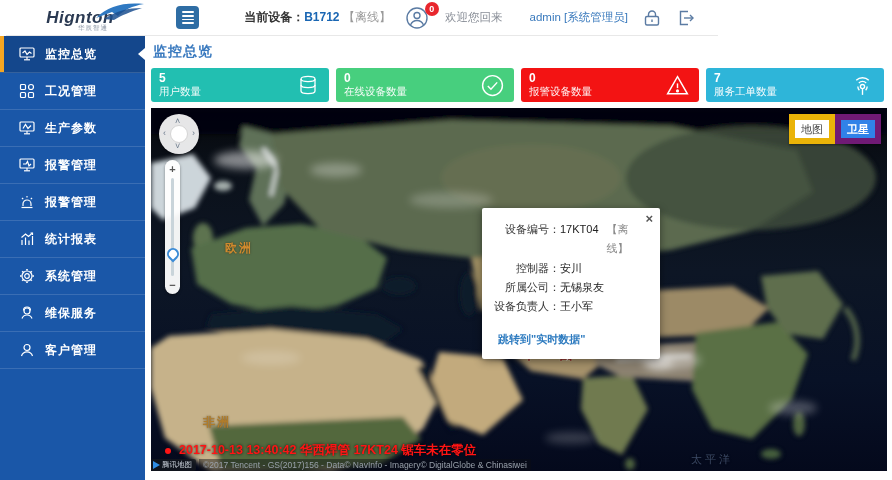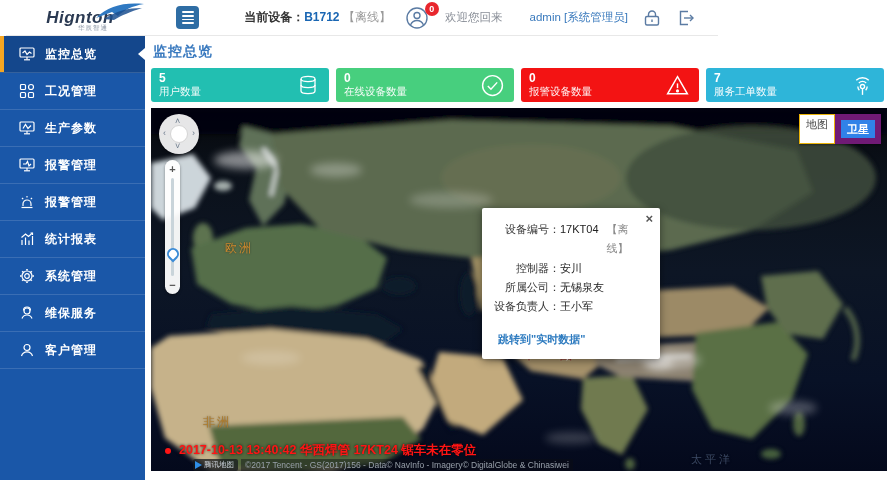--- a/index.html
+++ b/index.html
@@ -43,55 +43,55 @@
   .card .clbl { font-size:10.5px; opacity:0.95; line-height:1.3; }
   .card .cico { position:absolute; right:9px; top:5px; }
   .card.c1 { background:#22bfb1; }
   .card.c2 { background:#47cf7e; }
   .card.c3 { background:#f31313; }
   .card.c4 { background:#2eb5d9; }
 
   
   .map-wrap { position:relative; width:736px; height:363px; margin-top:6px; overflow:hidden; background:#060b14; cursor:grab; }
   .map-wrap svg.basemap { position:absolute; top:0; left:0; }
-  .map-label { position:absolute; font-weight:normal; text-shadow:0 0 2px rgba(0,0,0,0.5); pointer-events:none; }
+  .map-label { position:absolute; font-weight:bold; text-shadow:0 0 2px rgba(0,0,0,0.5); pointer-events:none; }
   .lb-europe { left:74px; top:132px; color:#d08a2e; font-size:12px; letter-spacing:2px; }
   .lb-china { left:372px; top:238px; color:#8e1f1f; font-size:13px; letter-spacing:10px; text-shadow:0 0 2px rgba(255,255,255,0.35); }
   .lb-africa { left:52px; top:306px; color:#b07c2a; font-size:12px; letter-spacing:2px; }
   .lb-pacific { left:540px; top:344px; color:#3c4a66; font-size:11px; letter-spacing:3px; font-weight:normal; }
 
   
   .pan-ctl { position:absolute; left:8px; top:6px; width:40px; height:40px; border-radius:50%; background:rgba(255,255,255,0.9); box-shadow:0 1px 3px rgba(0,0,0,0.4); cursor:pointer; }
   .pan-ctl .inner { position:absolute; left:11px; top:11px; width:18px; height:18px; border-radius:50%; background:#fff; border:1px solid #d5d5d5; }
   .pan-ar { position:absolute; font-size:9px; color:#6b7b8c; line-height:1; }
   .zoom-ctl { position:absolute; left:14px; top:52px; width:15px; height:134px; background:rgba(255,255,255,0.95); border-radius:8px; box-shadow:0 1px 3px rgba(0,0,0,0.4); }
   .zoom-btn { position:absolute; left:0; width:15px; text-align:center; font-size:11px; color:#555; font-weight:bold; cursor:pointer; line-height:14px; }
   .zoom-track { position:absolute; left:6px; top:18px; width:3px; height:98px; background:#c9d4da; border-radius:2px; }
   .zoom-thumb { position:absolute; left:1.5px; top:88px; width:12px; height:12px; border-radius:50% 50% 50% 0; transform:rotate(-45deg); background:#fff; border:2px solid #3a8bd6; cursor:pointer; }
 
   
   .type-toggle { position:absolute; right:6px; top:6px; display:flex; box-shadow:0 1px 2px rgba(0,0,0,0.4); font-size:11px; }
   .tbtn { padding:2px 6px; line-height:14px; cursor:pointer; }
-  .tbtn.map { background:#fff; color:#444; border:1px solid #eab308; }
+  .tbtn.map { background:#fff; color:#444; border:6px solid #eab308; }
   .tbtn.sat { background:#3082e8; color:#fff; border:6px solid #701a75; font-weight:bold; }
 
   
   .popup { position:absolute; left:331px; top:100px; width:178px; background:#fff; border-radius:2px; box-shadow:0 2px 8px rgba(0,0,0,0.45); padding:12px 10px 10px 8px; z-index:10; }
   .popup-close { position:absolute; right:7px; top:4px; font-size:13px; color:#555; font-weight:bold; cursor:pointer; line-height:1; }
   .prow { display:flex; font-size:11px; color:#333; line-height:1.75; }
   .plabel { width:70px; text-align:right; flex:none; }
   .pval { color:#222; }
   .pextra { color:#8a8a8a; margin-left:8px; }
   .plink { display:inline-block; margin:16px 0 2px 8px; font-size:11px; color:#2f7cc0; font-weight:bold; cursor:pointer; }
   .popup-tail { position:absolute; left:413px; top:227px; width:30px; height:26px; background:#fff; clip-path:polygon(28% 0, 92% 0, 8% 100%); filter:drop-shadow(0 1px 2px rgba(0,0,0,0.3)); z-index:9; }
 
   
   .map-alert { position:absolute; left:14px; bottom:12px; font-size:12.5px; font-weight:bold; color:#ff1414; display:flex; align-items:center; gap:8px; text-shadow:0 0 3px rgba(0,0,0,0.8); }
   .map-alert .dot { width:6px; height:6px; background:#ff1414; border-radius:50%; }
-  .attrib { position:absolute; left:0; bottom:0; display:flex; align-items:center; gap:3px;margin-left:42px; }
+  .attrib { position:absolute; left:0; bottom:0; display:flex; align-items:center; gap:3px; }
   .tlogo { display:flex; align-items:center; background:rgba(20,24,30,0.75); padding:1px 4px 1px 2px; border-radius:2px; }
   .tlogo .tri { width:0; height:0; border-top:4px solid transparent; border-bottom:4px solid transparent; border-left:7px solid #2f8de4; margin-right:2px; }
   .tlogo .tname { font-size:7.5px; color:#cfd6df; }
   .attrib-text { font-size:8.5px; color:#98a0aa; background:rgba(10,14,20,0.45); padding:1px 4px; }
 </style>
 </head>
 <body>
 
 <div id="page">
 

